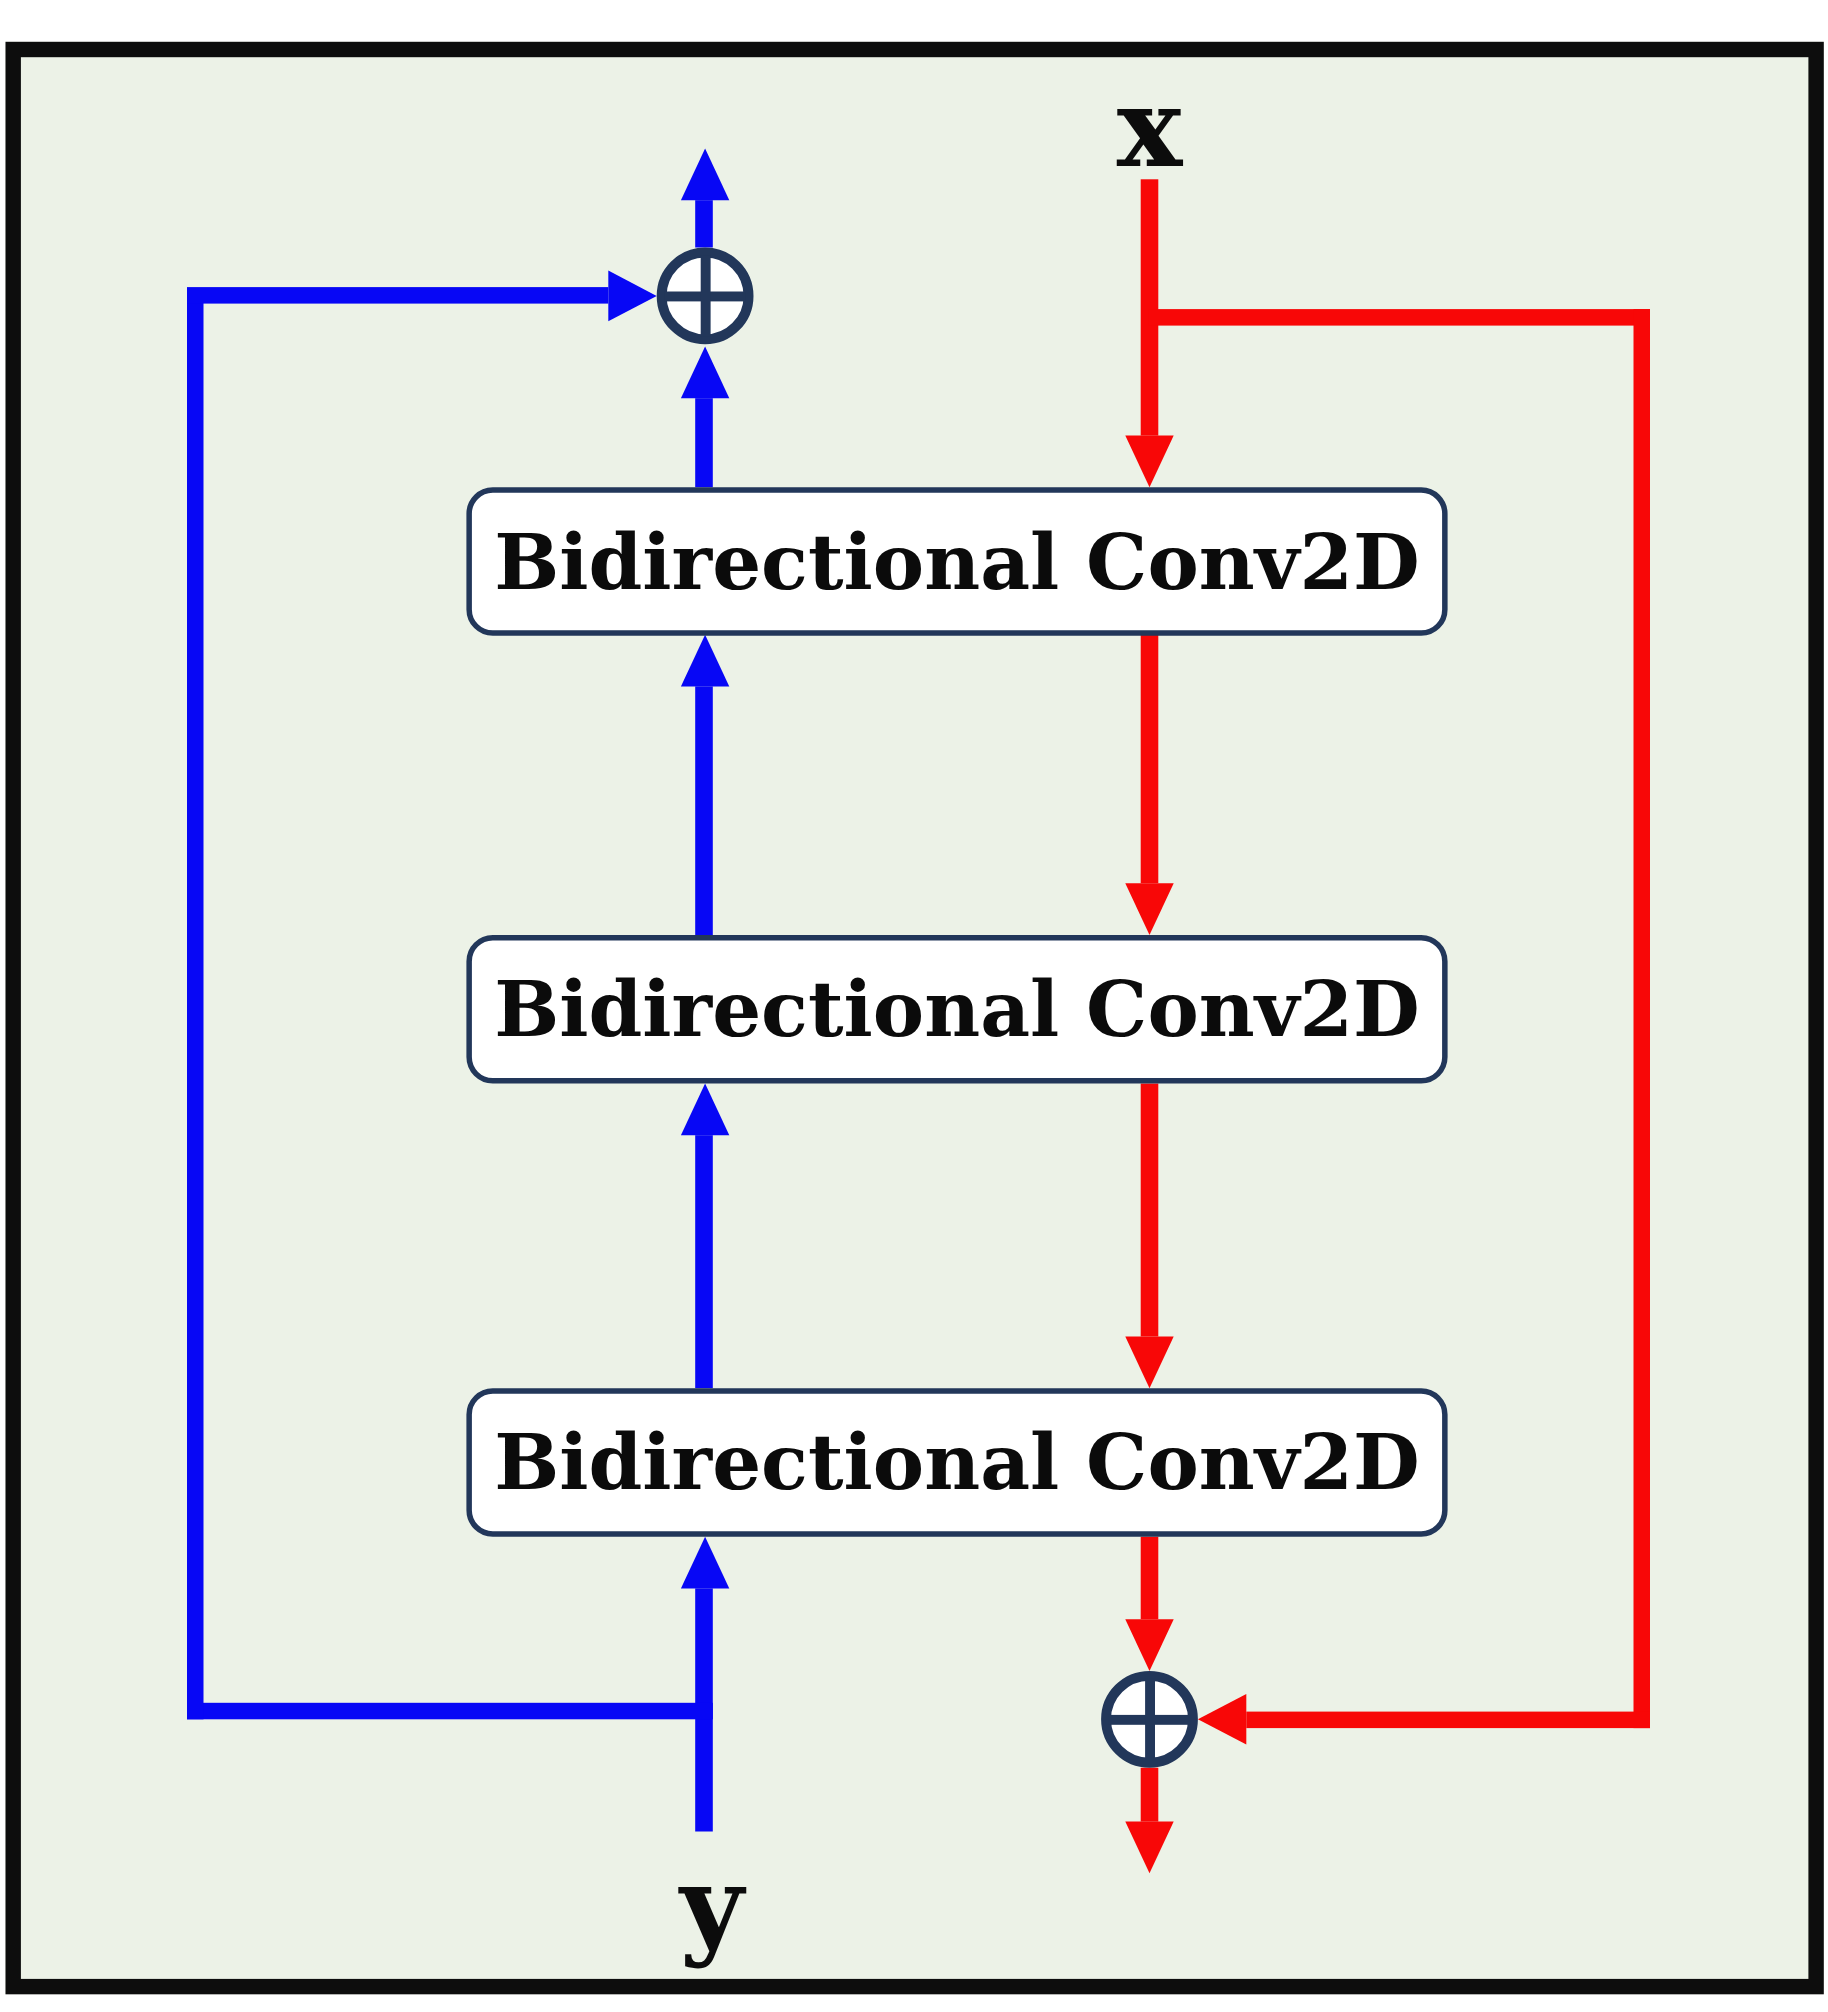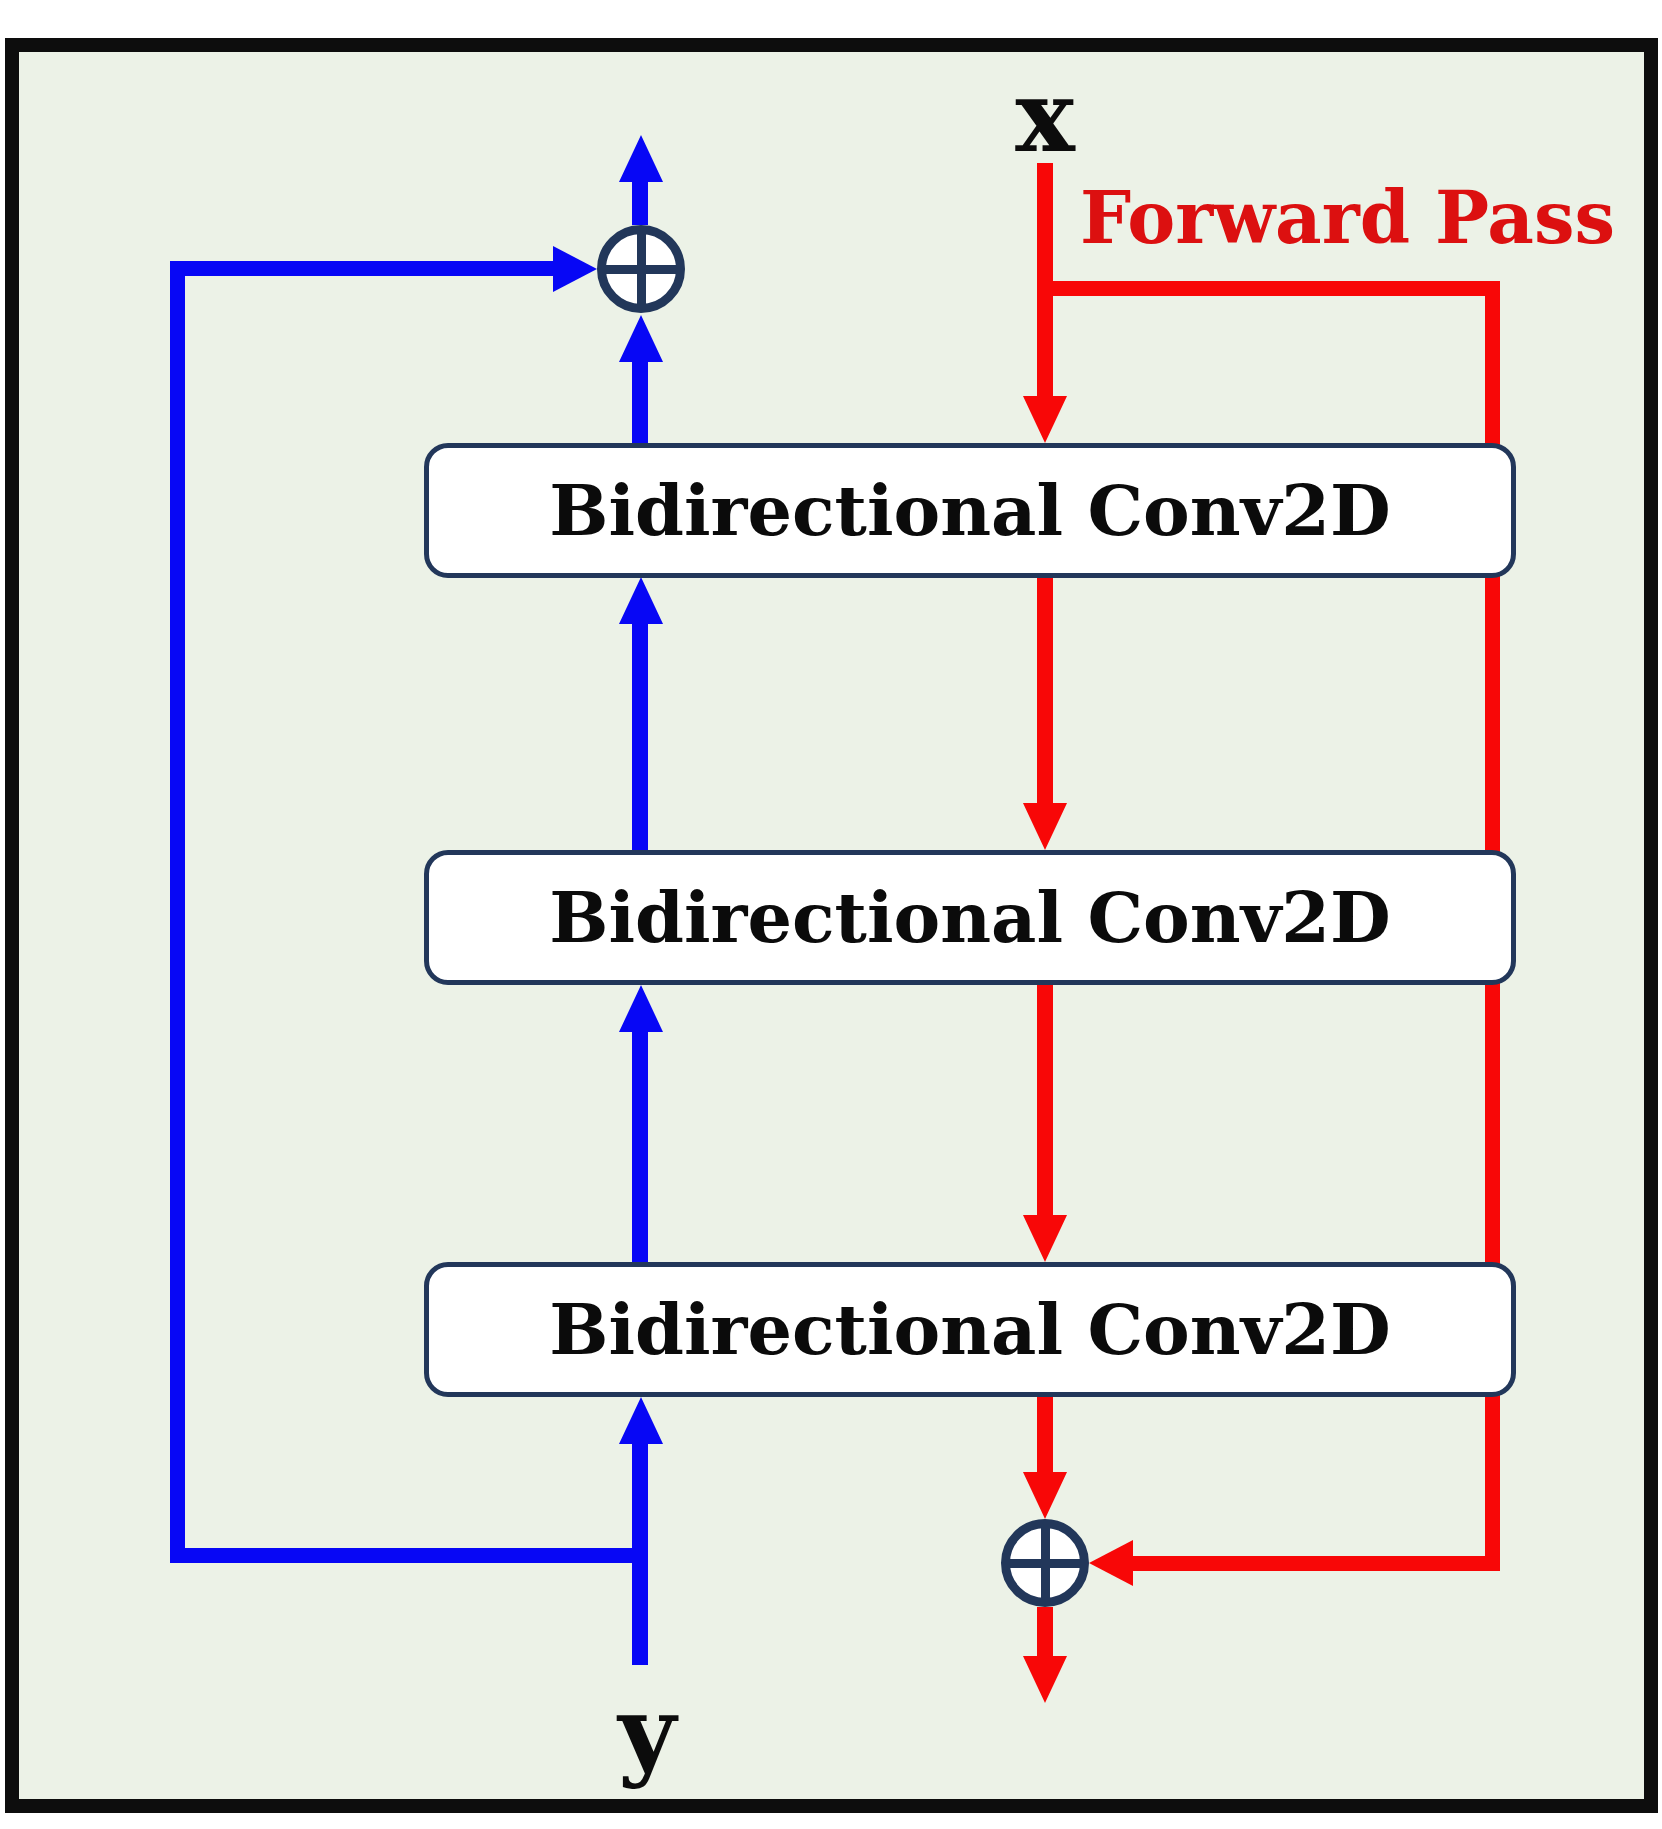--- a/index.html
+++ b/index.html
@@ -21,21 +21,21 @@
   .head{position:absolute;width:0;height:0;z-index:2;}
   .head-up-bw{border-left:22px solid transparent;border-right:22px solid transparent;
               border-bottom:47px solid var(--backward);}
   .head-right-bw{border-top:23px solid transparent;border-bottom:23px solid transparent;
               border-left:44px solid var(--backward);}
   .head-down-fw{border-left:22px solid transparent;border-right:22px solid transparent;
               border-top:47px solid var(--forward);}
   .head-left-fw{border-top:23px solid transparent;border-bottom:23px solid transparent;
               border-right:44px solid var(--forward);}
   
-  .block{position:absolute;left:424px;width:1092px;height:135px;box-sizing:border-box;
+  .block{position:absolute;left:424px;width:892px;height:135px;box-sizing:border-box;
          background:var(--box-bg);border:5px solid var(--navy);border-radius:24px;
          display:flex;align-items:center;justify-content:center;
          font-weight:bold;font-size:70px;color:var(--box-text);z-index:3;white-space:nowrap;}
   
   .sum{position:absolute;width:88px;height:88px;box-sizing:border-box;background:#fff;
        border:9px solid var(--navy);border-radius:50%;z-index:4;}
   .sum .hb{position:absolute;left:-2px;right:-2px;top:50%;margin-top:-4.5px;height:9px;
        background:var(--navy);}
   .sum .vb{position:absolute;top:-2px;bottom:-2px;left:50%;margin-left:-4.5px;width:9px;
        background:var(--navy);}
@@ -107,15 +107,14 @@
     <div class="hb"></div>
     <div class="vb"></div>
   </div>
   <div class="sum" style="left:1001px;top:1519px;">
     <div class="hb"></div>
     <div class="vb"></div>
   </div>
 
   <div class="iolabel" style="left:945px;top:66px;width:200px;">x</div>
   <div class="iolabel" style="left:547px;top:1682px;width:200px;">y</div>
-  <div class="passlabel fwtext" style="left:1080px;top:178px;width:520px;">Forward Pass</div>
 
 </div>
 
 </body></html>

